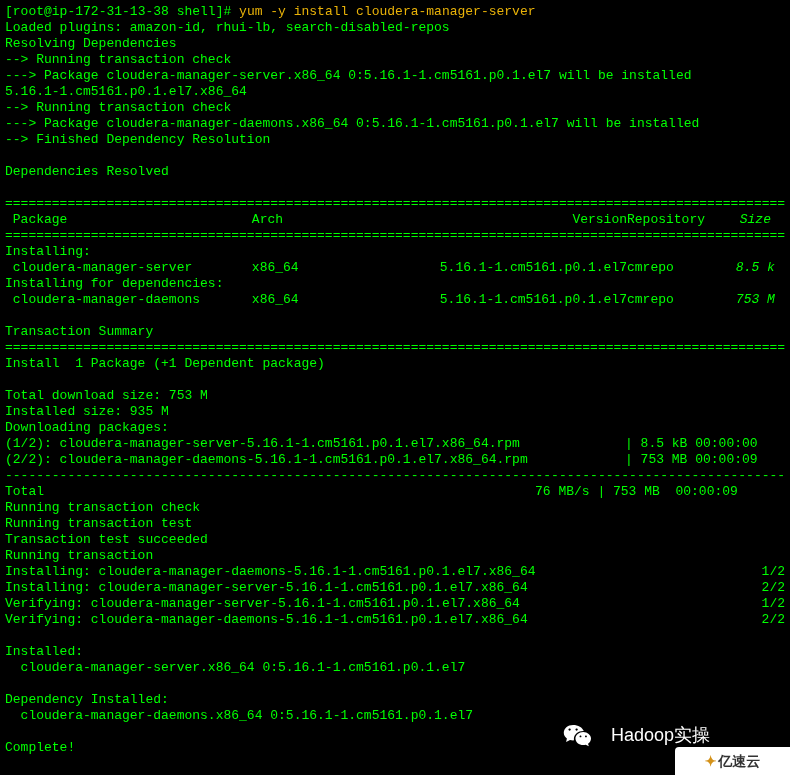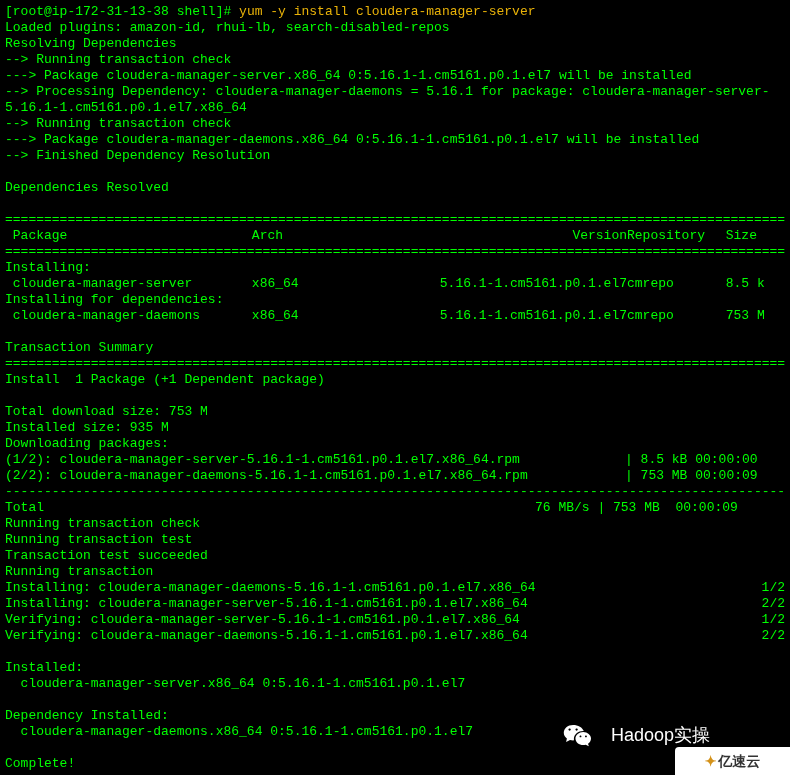--- a/index.html
+++ b/index.html
@@ -27,21 +27,21 @@
       color: #eab308;
     }
     .row {
       display: flex;
       white-space: pre;
     }
     .col-pkg { width: 250px; }
     .col-arch { width: 105px; }
     .col-ver { width: 275px; text-align: right; }
     .col-repo { width: 100px; }
-    .col-size { width: 60px; text-align: left; }
+    .col-size { width: 60px; text-align: center; font-style: italic; }
     .dl-row { display: flex; }
     .dl-name { width: 620px; }
     .tx-row { display: flex; }
     .tx-pkg { flex: 1; }
     .tx-count { text-align: left; }
     .watermark {
       position: absolute;
       bottom: 28px;
       right: 80px;
       display: flex;
@@ -92,21 +92,20 @@
 </head>
 <body>
 
 <div class="terminal">
   <div class="line">[<span>root@ip-172-31-13-38</span> <span>shell</span>]# <span class="prompt-cmd">yum -y install cloudera-manager-server</span></div>
   <div id="preamble">
       <div class="line">Loaded plugins: amazon-id, rhui-lb, search-disabled-repos</div>
       <div class="line">Resolving Dependencies</div>
       <div class="line">--&gt; Running transaction check</div>
       <div class="line">---&gt; Package cloudera-manager-server.x86_64 0:5.16.1-1.cm5161.p0.1.el7 will be installed</div>
-      <div class="line">--&gt; Processing Dependency: cloudera-manager-daemons = 5.16.1 for package: cloudera-manager-server-</div>
       <div class="line">5.16.1-1.cm5161.p0.1.el7.x86_64</div>
       <div class="line">--&gt; Running transaction check</div>
       <div class="line">---&gt; Package cloudera-manager-daemons.x86_64 0:5.16.1-1.cm5161.p0.1.el7 will be installed</div>
       <div class="line">--&gt; Finished Dependency Resolution</div>
       <div class="line"> </div>
       <div class="line">Dependencies Resolved</div>
     </div>
   <div class="line"> </div>
   <div class="hr-dbl">================================================================================================================</div>
   <div class="row">

